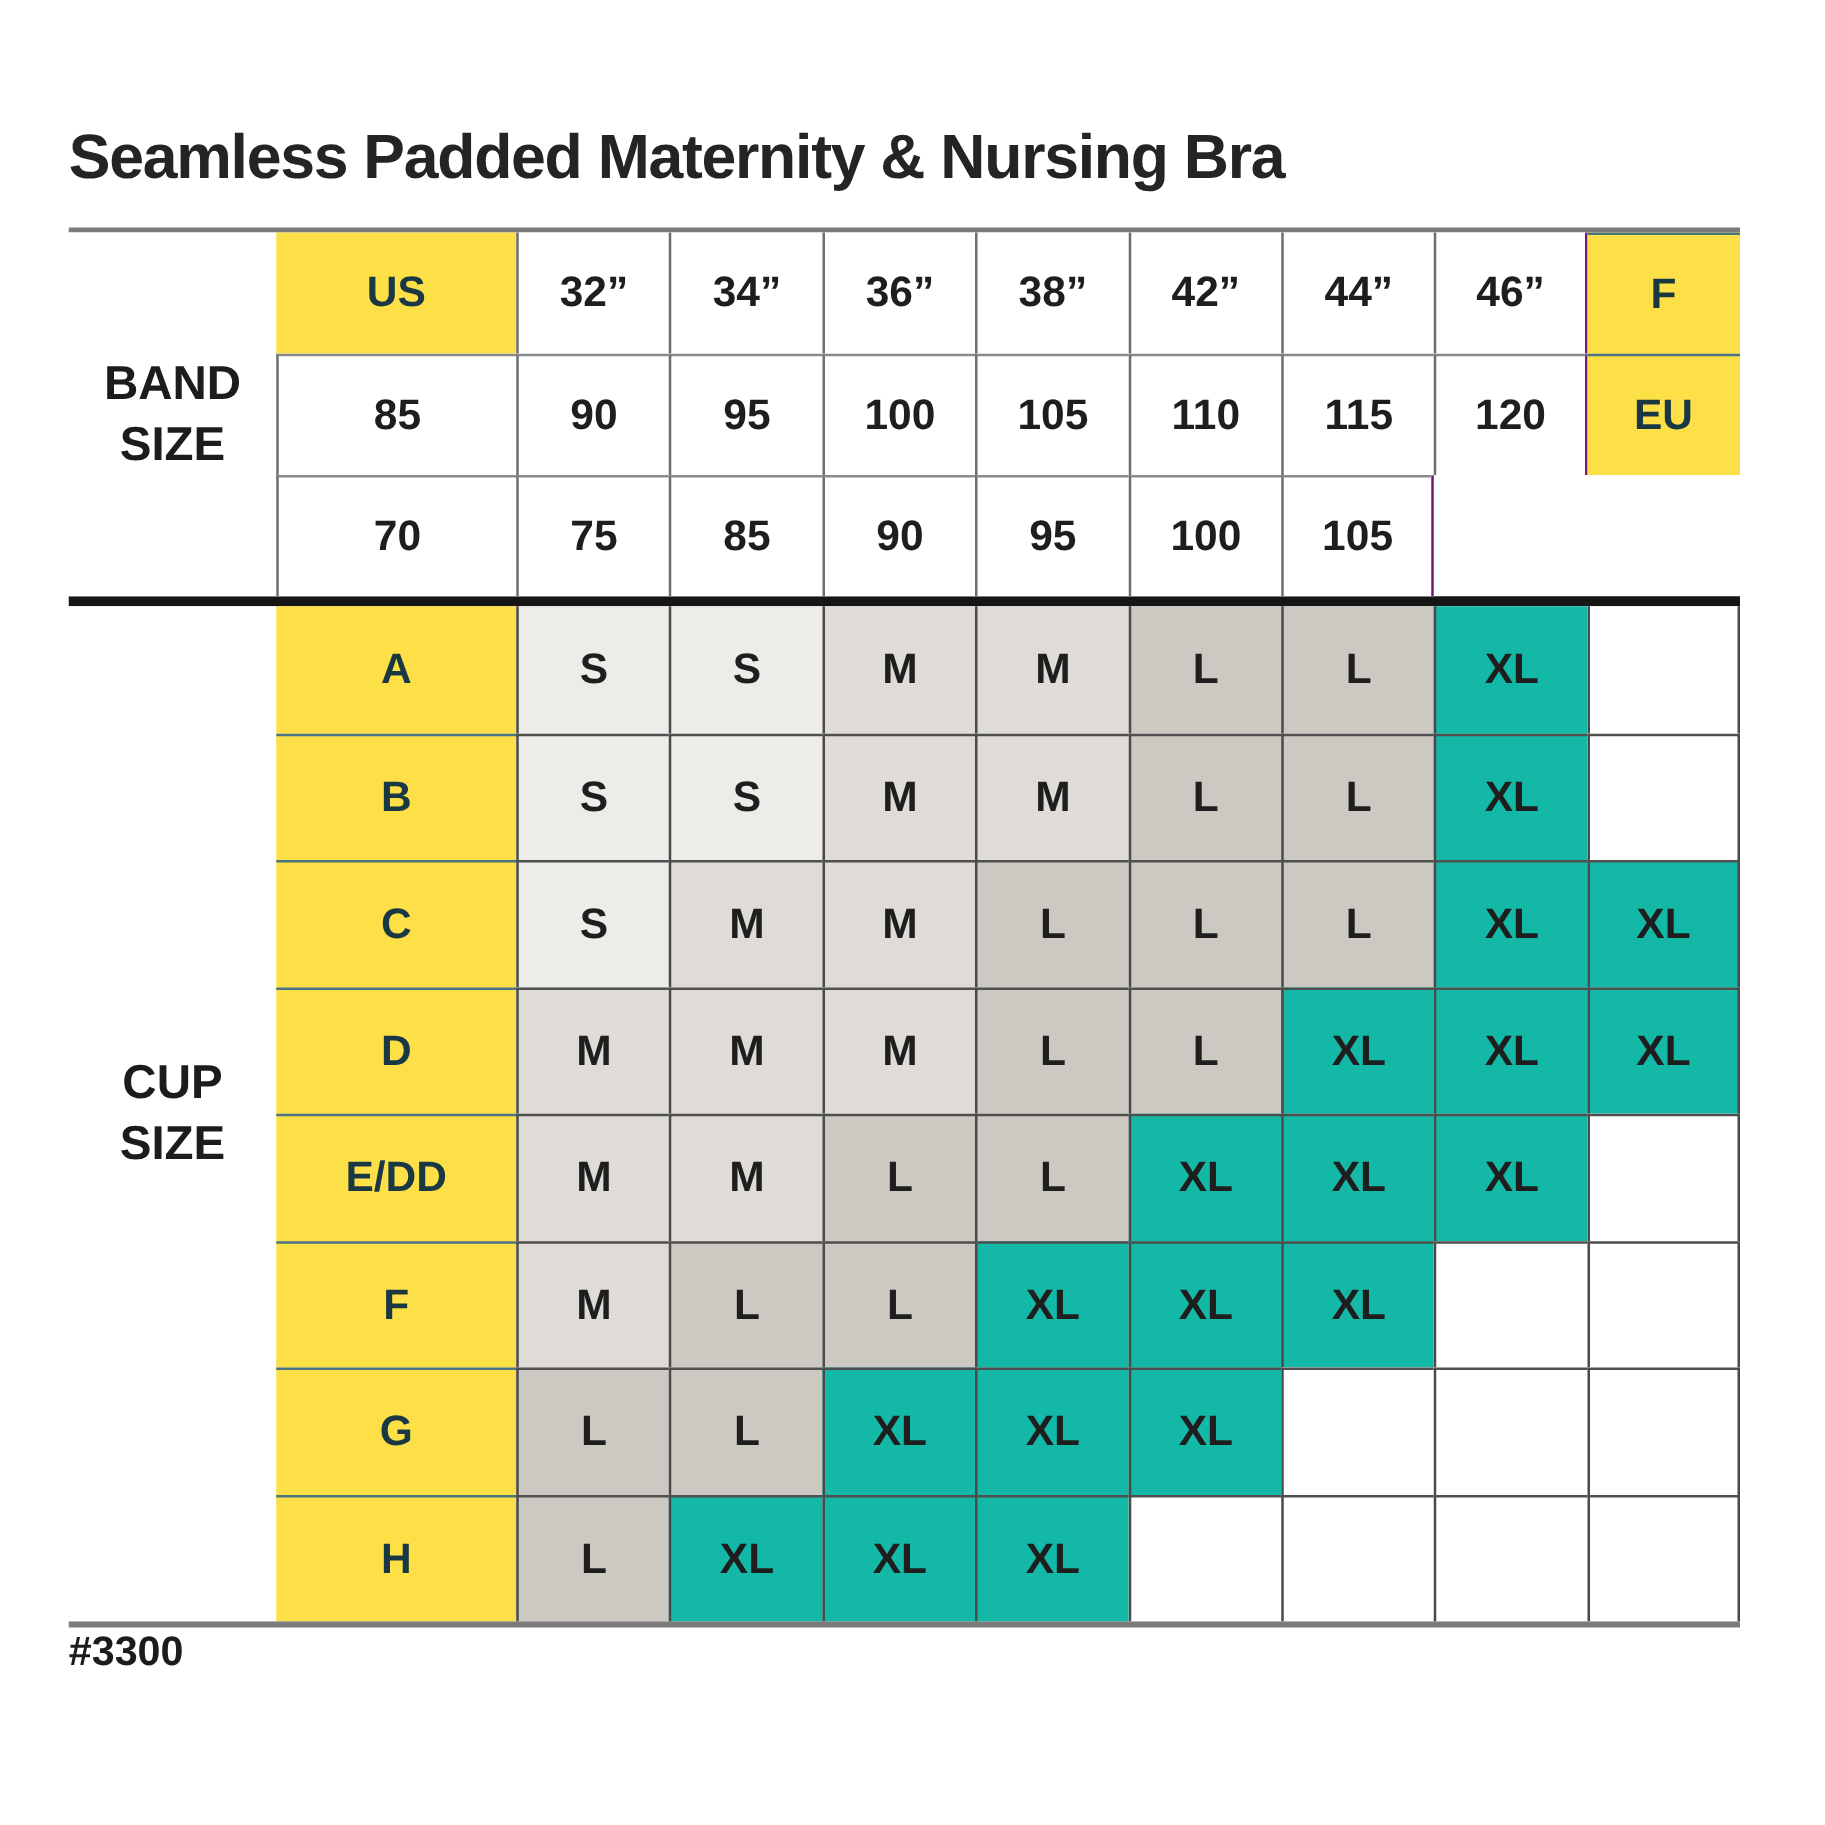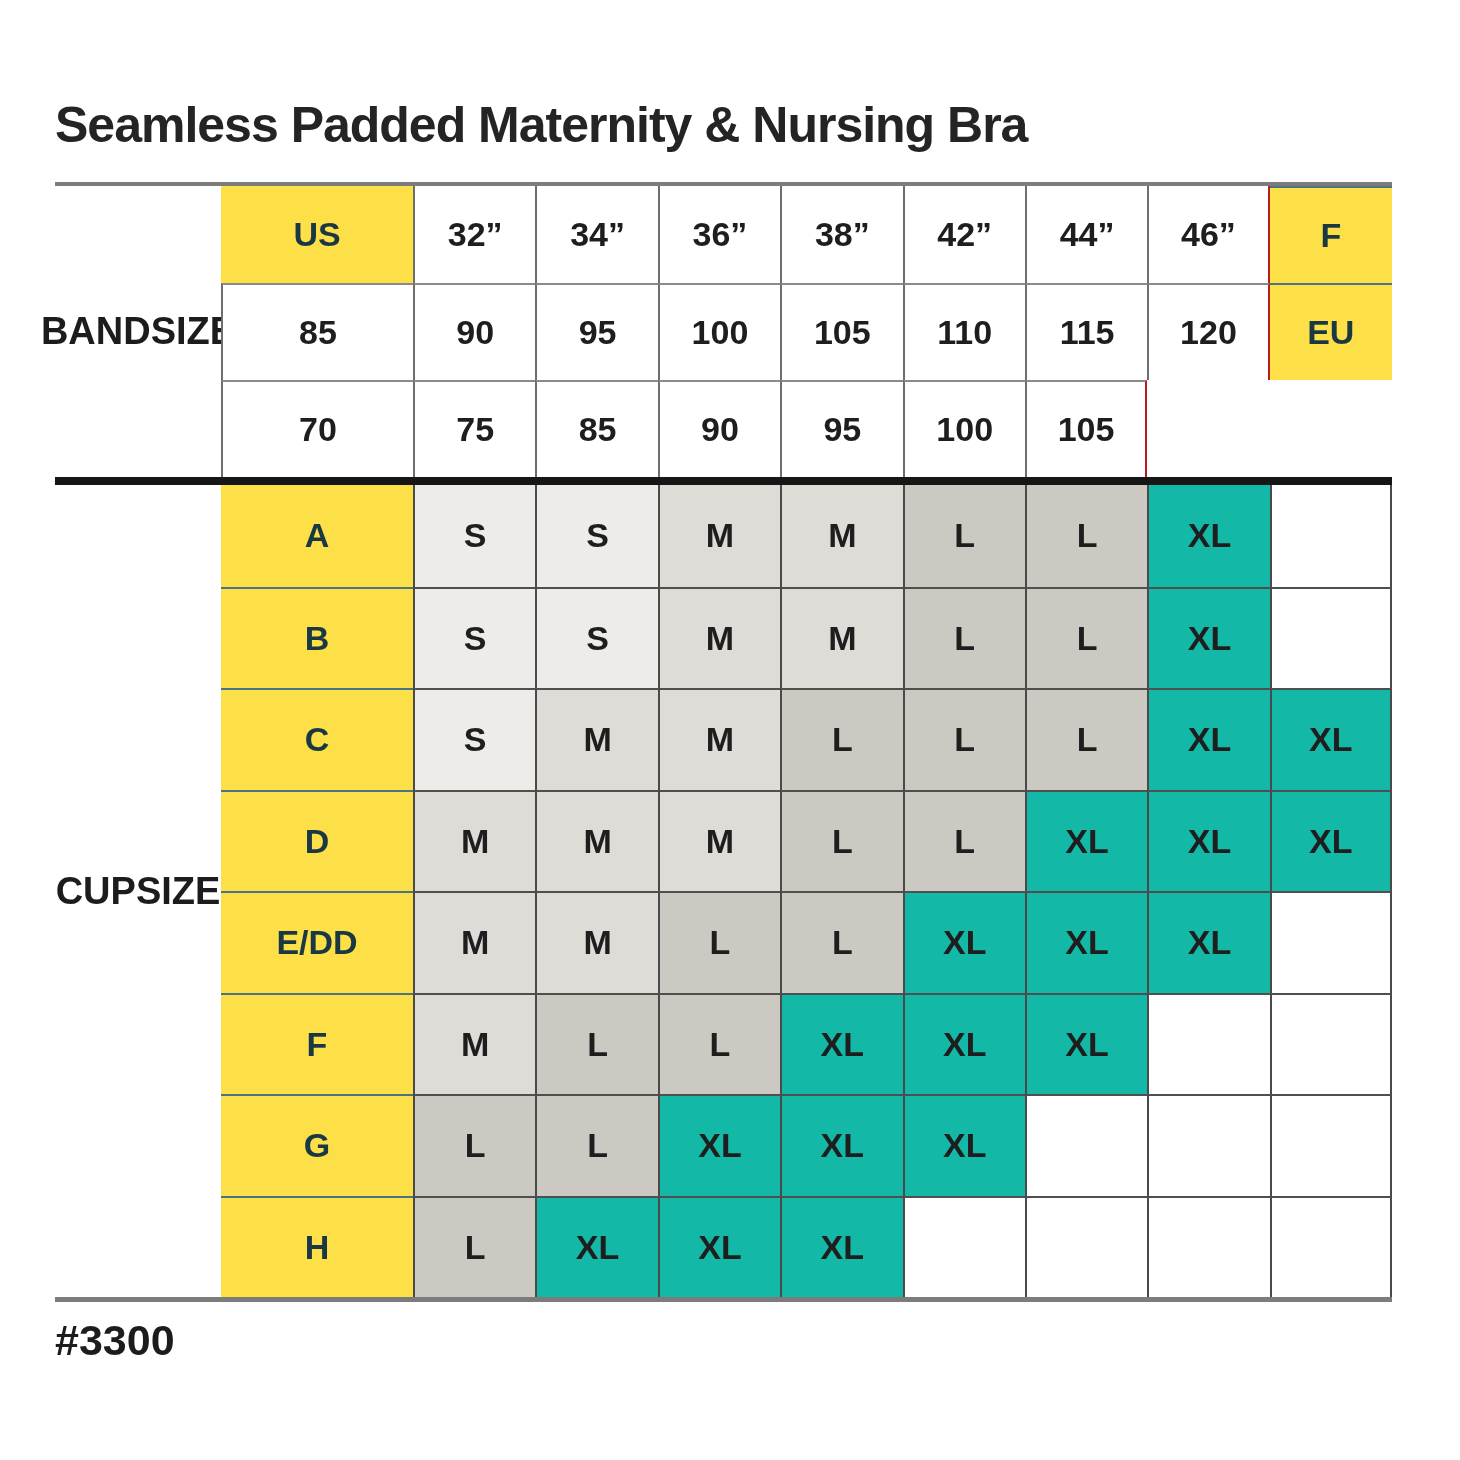--- a/index.html
+++ b/index.html
@@ -32,21 +32,21 @@
     grid-auto-flow: row;
   }
   .band-grid { grid-template-rows: repeat(3, 97px); }
   .cup-grid  { grid-template-rows: repeat(8, 101.5px); }
 
   .side-label {
     grid-column: 1;
     grid-row: 1 / -1;
     background: #ffffff;
     display: flex;
-    flex-direction: row;
+    flex-direction: column;
     align-items: center;
     justify-content: center;
     font-size: 38px;
     font-weight: 700;
     line-height: 1.28;
     color: #1c1c1c;
     text-align: center;
   }
 
   .cell {
@@ -66,39 +66,38 @@
   }
   .cell.hdr.r0 { border-top: none; }
 
   
   .band-grid .cell.val {
     background: #ffffff;
     border-left: 2px solid #6e6e6e;
     border-top: 2px solid #8a8a8a;
   }
   .band-grid .cell.val.r0 { border-top: none; }
-  .band-grid .cell.val.last { border-right: 2px solid #b91c1c; }
+  .band-grid .cell.val.last { border-right: 2px solid #701a75; }
 
   
   .cup-grid .cell.val {
     border-left: 2px solid #4a4a4a;
     border-top: 2px solid #4f4f4f;
   }
   .cup-grid .cell.val.r0 { border-top: none; }
   .cup-grid .cell.val.last { border-right: 2px solid #4a4a4a; }
 
   .s-s   { background: #eeece9; }
   .s-m   { background: #dfdbd6; }
   .s-l   { background: #ccc8c2; }
   .s-xl  { background: #14b8a6; }
   .empty { background: #ffffff; }
 
   .footer {
-    margin-top: 14px;
-    font-size: 43px;
+    font-size: 33px;
     font-weight: 600;
     color: #1c1c1c;
   }
 </style>
 </head>
 <body>
 
 <div class="page">
 
   <h1 class="title">Seamless Padded Maternity &amp; Nursing Bra</h1>

